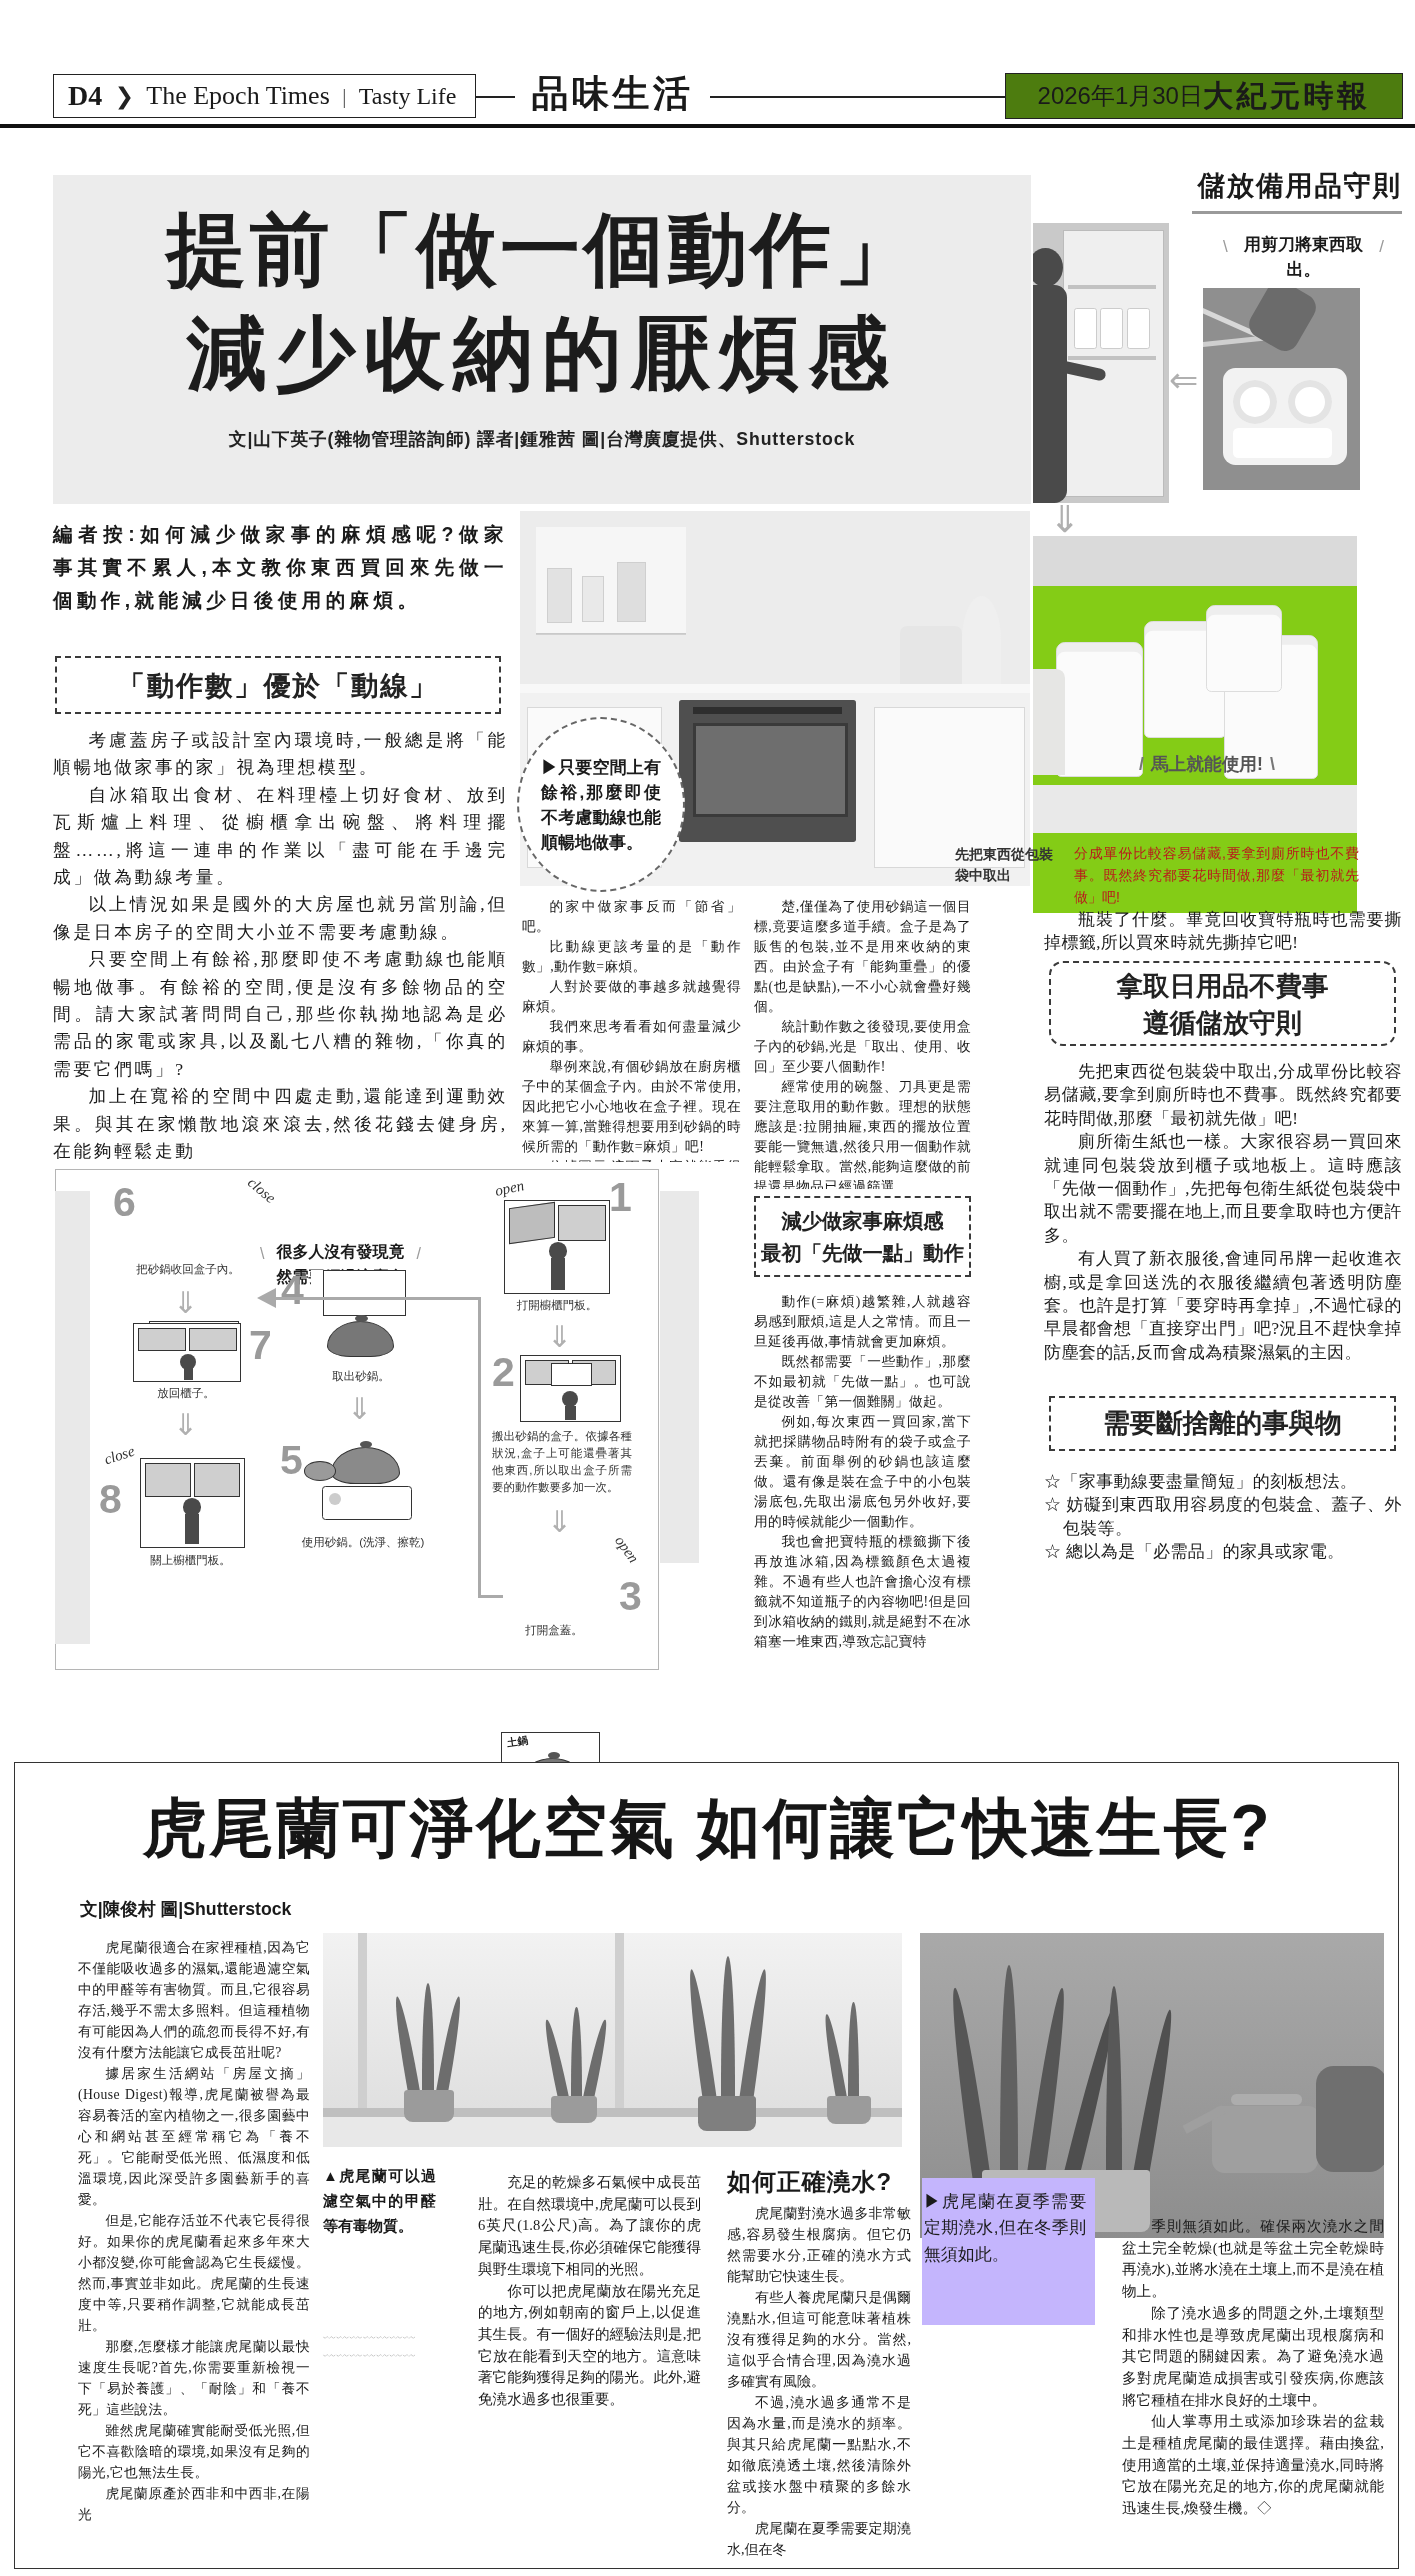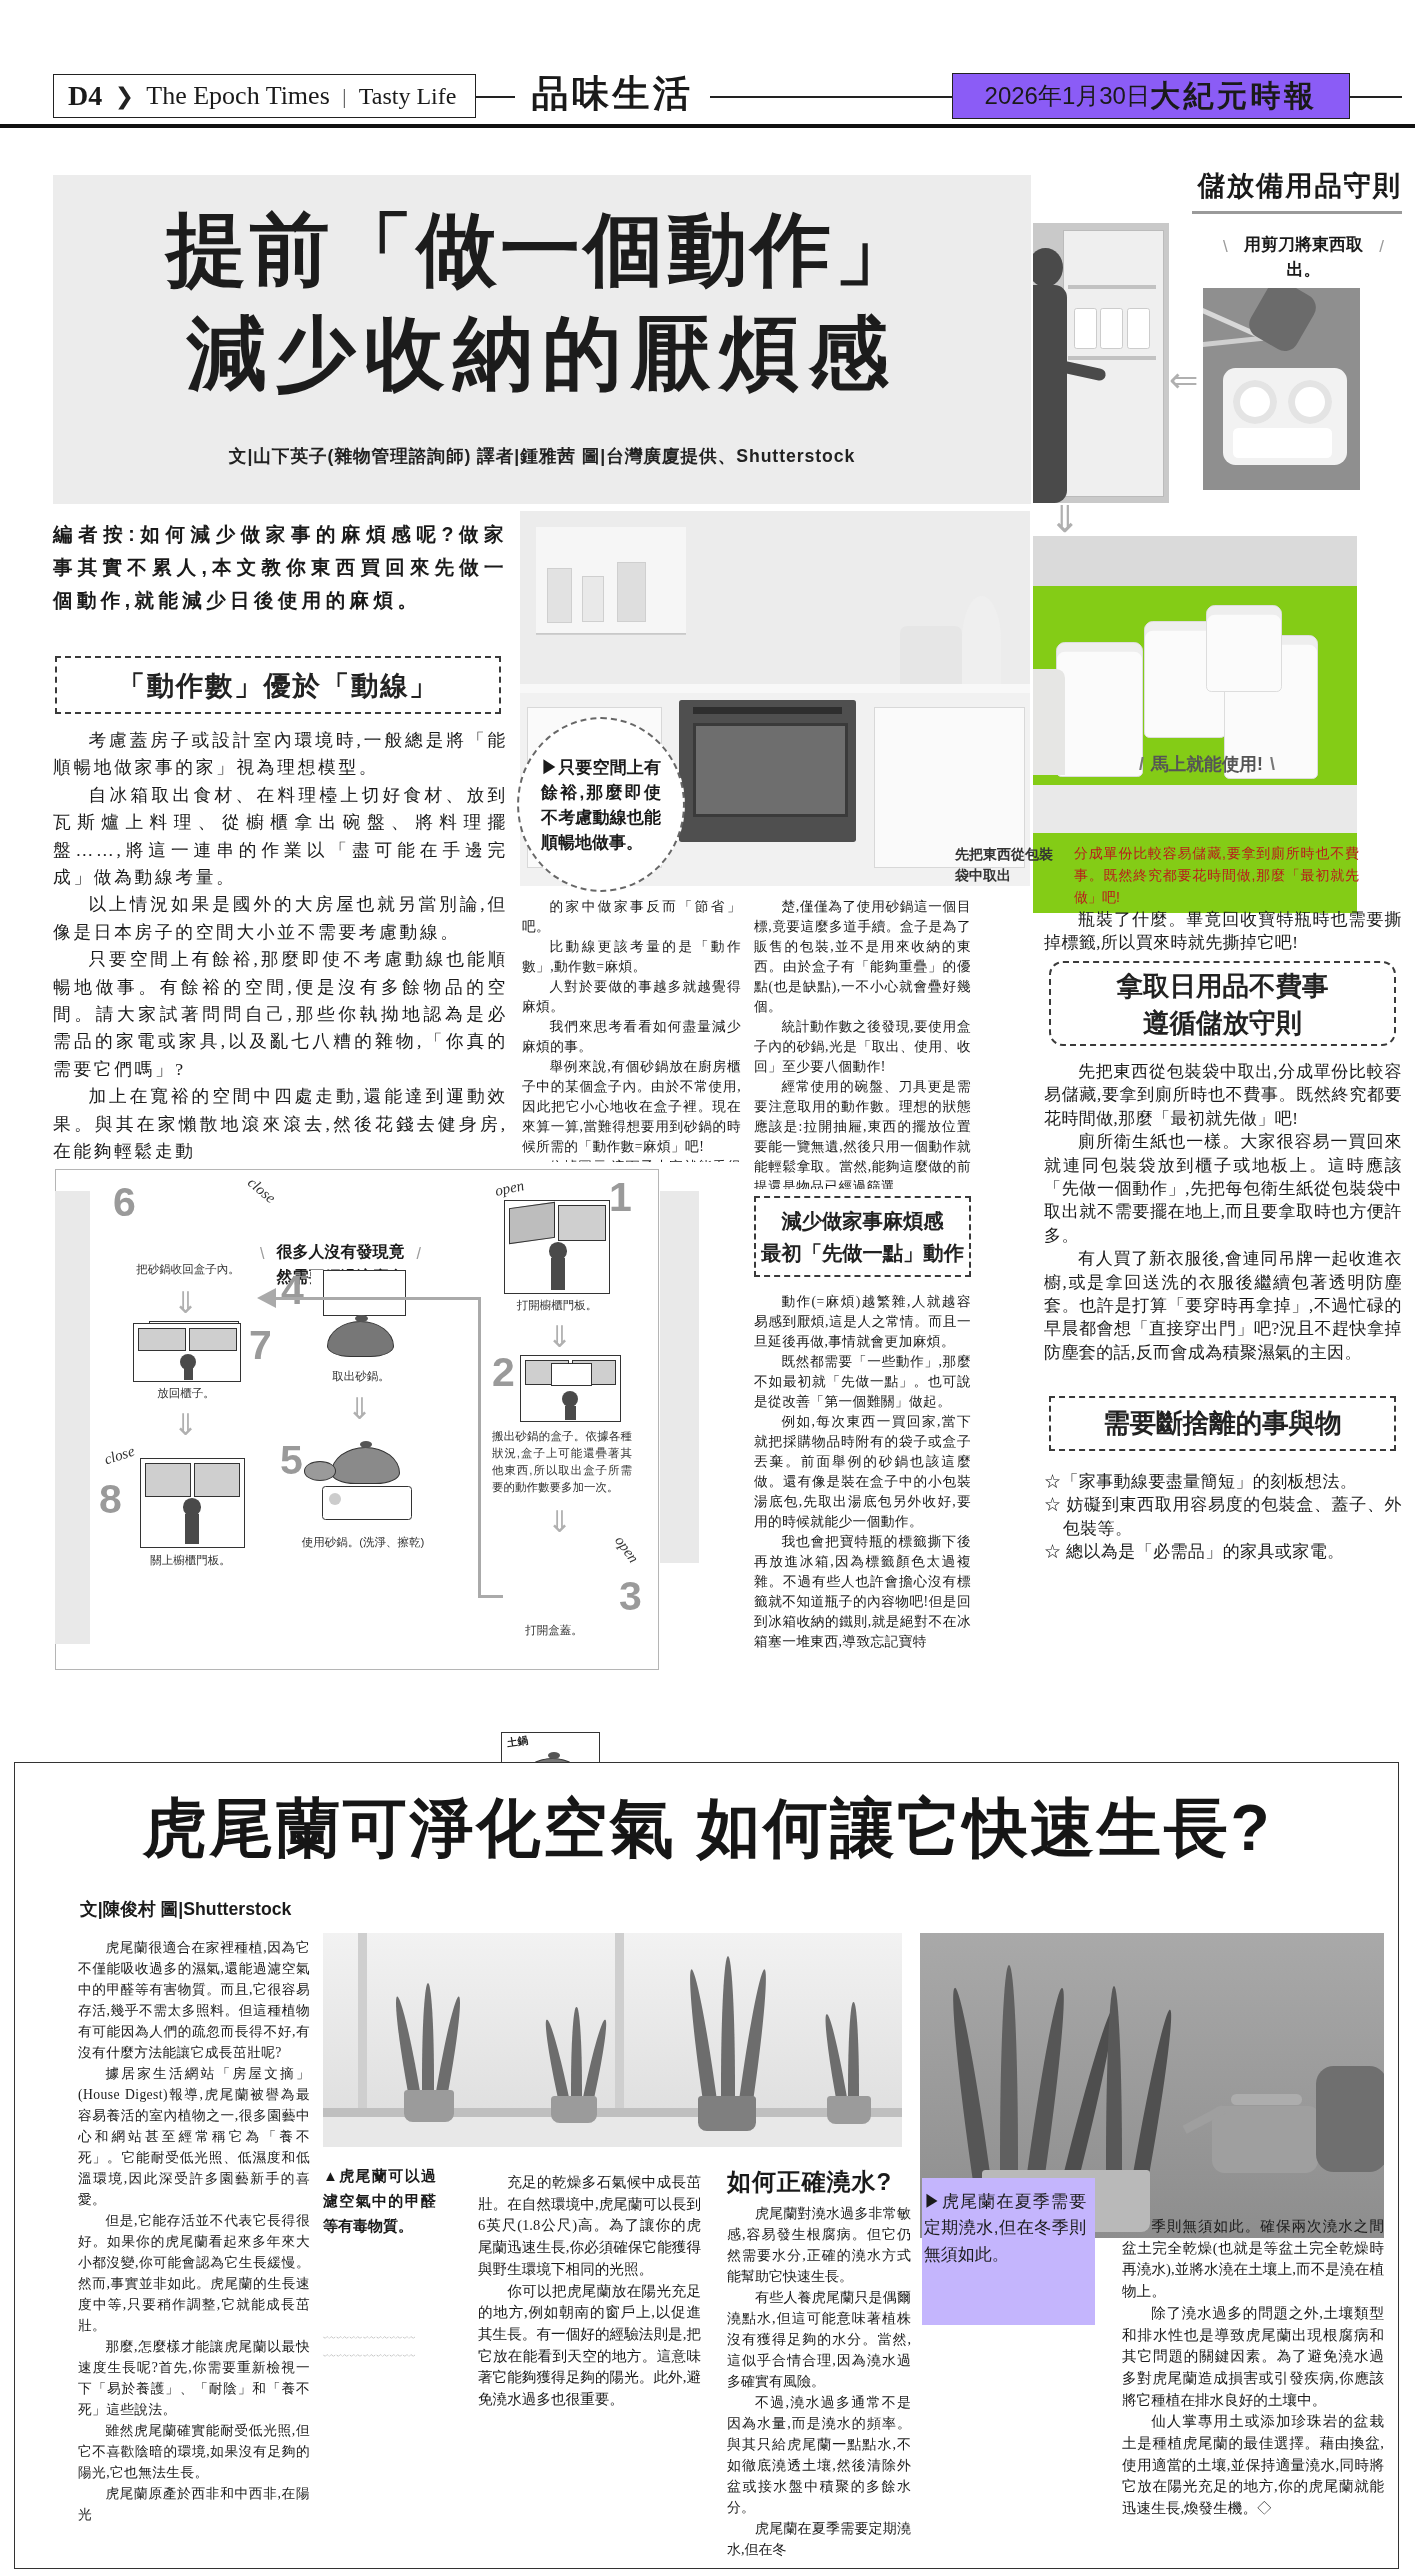--- a/index.html
+++ b/index.html
@@ -49,31 +49,31 @@
 <div class="abs" style="left:53px;top:74px;width:423px;height:44px;border:1.8px solid #222;background:#fff;display:flex;align-items:center;gap:12.4px;padding:0 14px;box-sizing:border-box">
   <span style="font-size:28px;font-weight:bold">D4</span>
   <span style="font-size:23px;color:#222">❯</span>
   <span style="font-size:26px">The Epoch Times</span>
   <span style="font-size:21px;color:#555">|</span>
   <span style="font-size:24px">Tasty Life</span>
 </div>
 
 <div class="abs" style="left:515px;top:69px;width:195px;height:50px;background:#fff;text-align:center;font-size:37px;font-weight:bold;line-height:50px;letter-spacing:3.5px">品味生活</div>
 
-<div class="abs" style="left:952px;top:73px;width:398px;height:46px;border:1.8px solid #222;background:#8b5cf6;display:flex;align-items:center;justify-content:center;box-sizing:border-box">
+<div class="abs" style="left:1005px;top:73px;width:398px;height:46px;border:1.8px solid #222;background:#4d7c0f;display:flex;align-items:center;justify-content:center;box-sizing:border-box">
   <span class="sans" style="font-size:24px">2026年1月30日</span>
   <span style="font-size:30px;font-weight:bold;letter-spacing:3.5px">大紀元時報</span>
 </div>
 
 <div class="abs" style="left:0;top:124px;width:1415px;height:4.4px;background:#111"></div>
 
 <div class="abs" style="left:53px;top:175px;width:978px;height:329px;background:#ececec;text-align:center">
   <div class="sans" style="margin-top:23px;font-size:80px;font-weight:900;letter-spacing:3.5px;line-height:104px;color:#1c1c1c">提前「做一個動作」</div>
   <div class="sans" style="font-size:80px;font-weight:900;letter-spacing:8.8px;line-height:104px;color:#1c1c1c">減少收納的厭煩感</div>
-  <div class="sans" style="margin-top:38px;font-size:17.7px;font-weight:bold;letter-spacing:0.9px;color:#222">文|山下英子(雜物管理諮詢師) 譯者|鍾雅茜 圖|台灣廣廈提供、Shutterstock</div>
+  <div class="sans" style="margin-top:21px;font-size:17.7px;font-weight:bold;letter-spacing:0.9px;color:#222">文|山下英子(雜物管理諮詢師) 譯者|鍾雅茜 圖|台灣廣廈提供、Shutterstock</div>
 </div>
 
 <div class="photo" style="left:520px;top:511px;width:510px;height:375px;background:linear-gradient(#ececec 0 55%,#dcdcdc 55% 100%)">
   <div style="position:absolute;left:16px;top:16px;width:150px;height:106px;background:#f6f6f6;box-shadow:0 1.8px 0 #c9c9c9"></div>
   <div style="position:absolute;left:26.5px;top:57px;width:23px;height:53px;background:#e2e2e2;border:0.9px solid #cfcfcf"></div>
   <div style="position:absolute;left:62px;top:65px;width:19.5px;height:44px;background:#e9e9e9;border:0.9px solid #cfcfcf"></div>
   <div style="position:absolute;left:97px;top:51px;width:26.5px;height:58px;background:#dedede;border:0.9px solid #cfcfcf"></div>
   <div style="position:absolute;left:0;top:173px;width:510px;height:8.8px;background:#f8f8f8"></div>
   <div style="position:absolute;left:0;top:182px;width:510px;height:193px;background:#f1f1f1"></div>
   <div style="position:absolute;left:7px;top:196px;width:133px;height:159px;background:#fafafa;border:0.9px solid #d8d8d8"></div>

